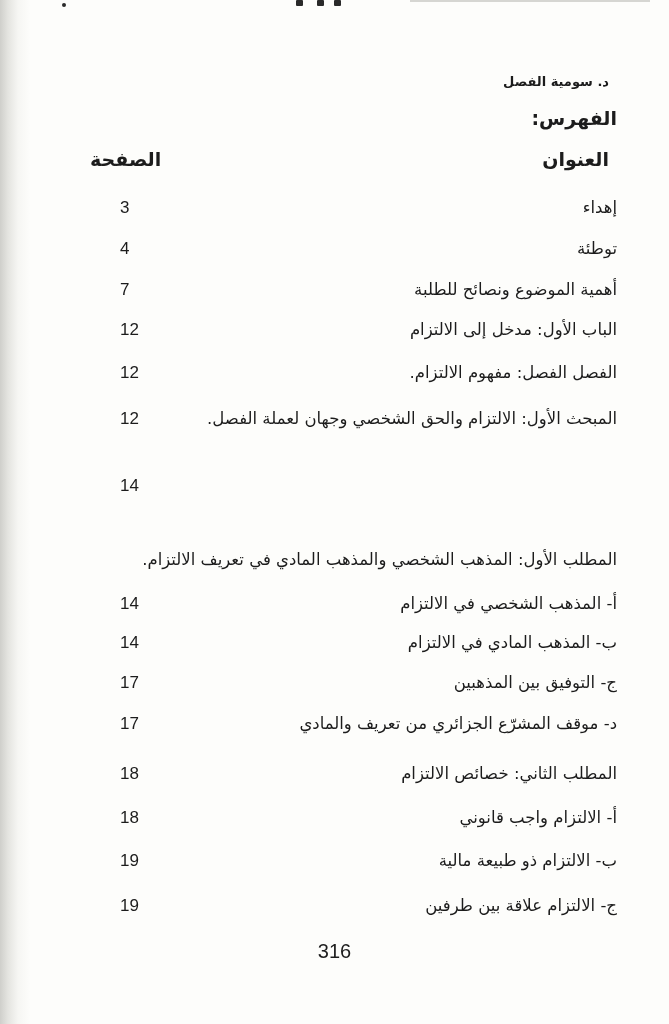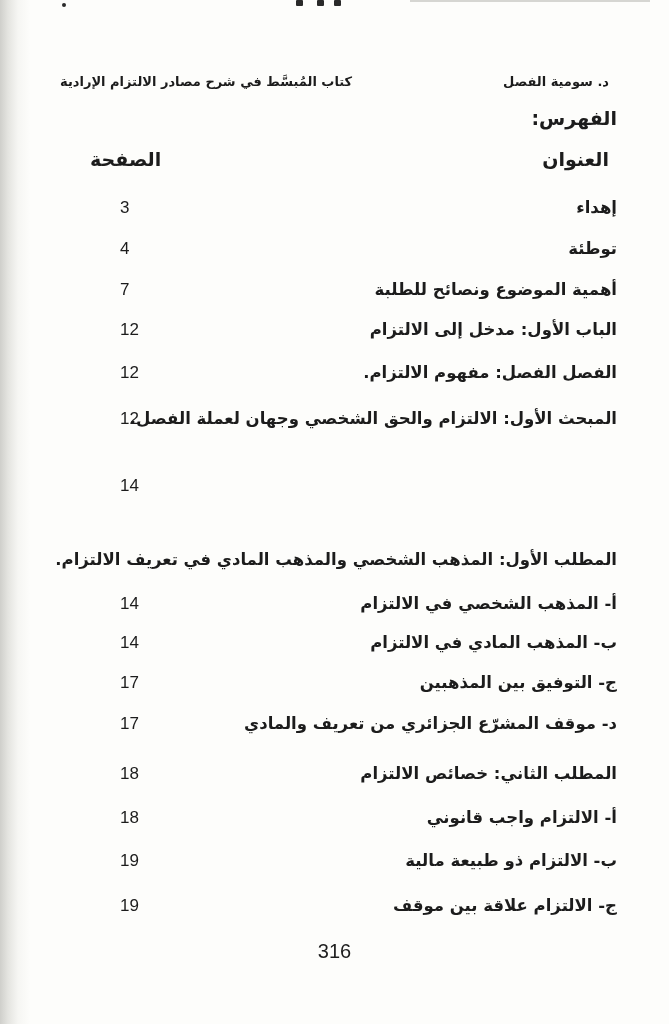--- a/index.html
+++ b/index.html
@@ -89,21 +89,20 @@
       right: 52px;
       left: 90px;
       direction: rtl;
       font-size: 16.5px;
       line-height: 26px;
     }
     .toc-row .title {
       position: absolute;
       right: 0;
       white-space: nowrap;
-      font-weight: bold;
     }
     .toc-row .page-num {
       position: absolute;
       left: 30px;
       direction: ltr;
       font-family: "Liberation Sans", sans-serif;
       font-size: 17px;
     }
     .toc-row.multiline .title {
       white-space: normal;
@@ -133,21 +132,20 @@
   <div class="top-bleed">
     <div class="blot" style="left:62px;width:4px;top:3px;height:4px;border-radius:50%;"></div>
     <div class="blot" style="left:296px;width:7px;"></div>
     <div class="blot" style="left:317px;width:7px;"></div>
     <div class="blot" style="left:334px;width:7px;"></div>
     <div class="rule"></div>
   </div>
 
   <div class="running-head">
     <span class="author">د. سومية الفصل</span>
-    <span class="book">كتاب المُبسَّط في شرح مصادر الالتزام الإرادية</span>
   </div>
 
   <div class="toc-title">الفهرس:</div>
 
   <div class="col-headers">
     <span>العنوان</span>
     <span>الصفحة</span>
   </div>
 
   <div class="toc">
@@ -219,21 +217,21 @@
       <span class="title">أ- الالتزام واجب قانوني</span>
       <span class="page-num">18</span>
     </div>
 
     <div class="toc-row sub" style="top:848px;">
       <span class="title">ب- الالتزام ذو طبيعة مالية</span>
       <span class="page-num">19</span>
     </div>
 
     <div class="toc-row sub" style="top:893px;">
-      <span class="title">ج- الالتزام علاقة بين موقف</span>
+      <span class="title">ج- الالتزام علاقة بين طرفين</span>
       <span class="page-num">19</span>
     </div>
 
   </div>
 
   <div class="folio">316</div>
 
 </div>
 
 </body></html>

